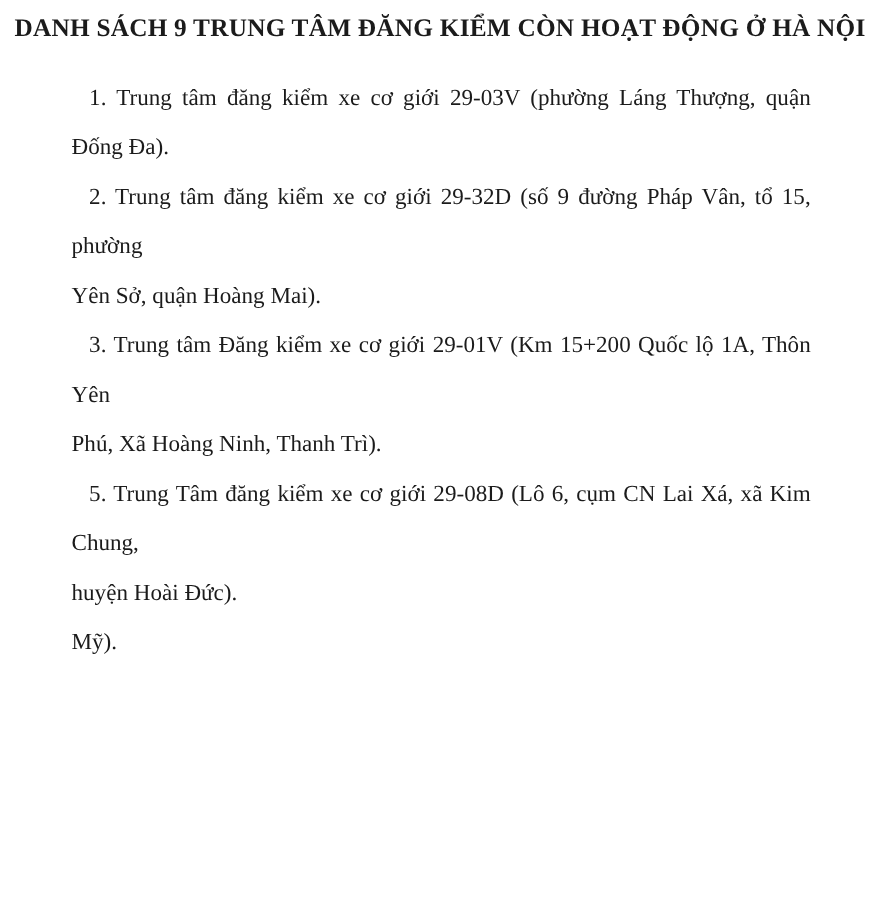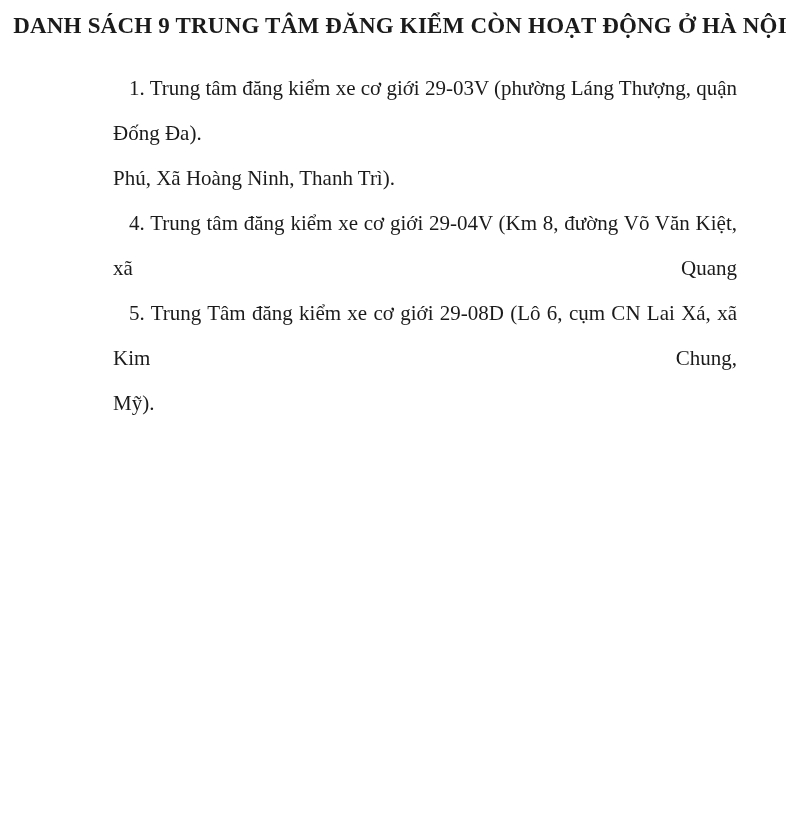--- a/index.html
+++ b/index.html
@@ -34,21 +34,20 @@
     font-size: 21px;
     line-height: 45px;
   }
   .doc-item {
     margin: 0;
   }
   .doc-line {
     text-align: justify;
     text-justify: inter-word;
     white-space: normal;
-    margin-left: 48px;
   }
   .doc-line.stretch {
     
     text-align-last: justify;
   }
   .doc-line.first {
     text-indent: 16px;
   }
 </style>
 </head>
@@ -57,31 +56,36 @@
 <div class="page">
 
   <h1 class="doc-title">DANH SÁCH 9 TRUNG TÂM ĐĂNG KIỂM CÒN HOẠT ĐỘNG Ở HÀ NỘI</h1>
 
   <div class="doc-list">
 
     <p class="doc-item">
       <span class="doc-line first" style="display:block">1. Trung tâm đăng kiểm xe cơ giới 29-03V (phường Láng Thượng, quận Đống Đa).</span>
     </p>
 
+    <p class="doc-item">
+      <span class="doc-line first stretch" style="display:block">2. Trung tâm đăng kiểm xe cơ giới 29-32D (số 9 đường Pháp Vân, tổ 15, phường</span>
+      <span class="doc-line" style="display:block">Yên Sở, quận Hoàng Mai).</span>
+    </p>
 
     <p class="doc-item">
+      <span class="doc-line first stretch" style="display:block">3. Trung tâm Đăng kiểm xe cơ giới 29-01V (Km 15+200 Quốc lộ 1A, Thôn Yên</span>
       <span class="doc-line" style="display:block">Phú, Xã Hoàng Ninh, Thanh Trì).</span>
     </p>
 
     <p class="doc-item">
-      <span class="doc-line first stretch" style="display:block">4. Trung tâm đăng kiểm xe cơ giới 29-04V (Km 8, đường Võ Văn Kiệt, xã Quang</span>
     </p>
 
     <p class="doc-item">
       <span class="doc-line first stretch" style="display:block">5. Trung Tâm đăng kiểm xe cơ giới 29-08D (Lô 6, cụm CN Lai Xá, xã Kim Chung,</span>
+      <span class="doc-line" style="display:block">huyện Hoài Đức).</span>
     </p>
 
     <p class="doc-item">
       <span class="doc-line" style="display:block">Mỹ).</span>
     </p>
 
   </div>
 </div>
 
 </body></html>

